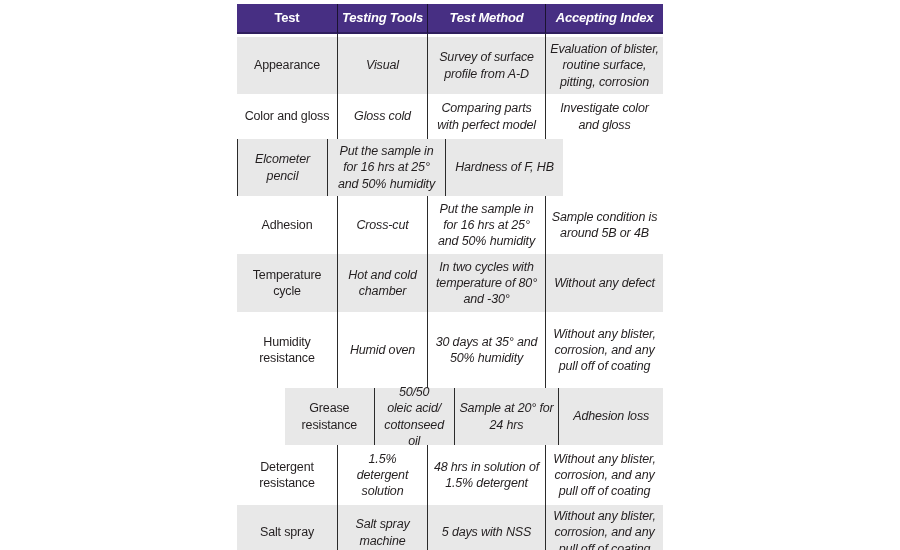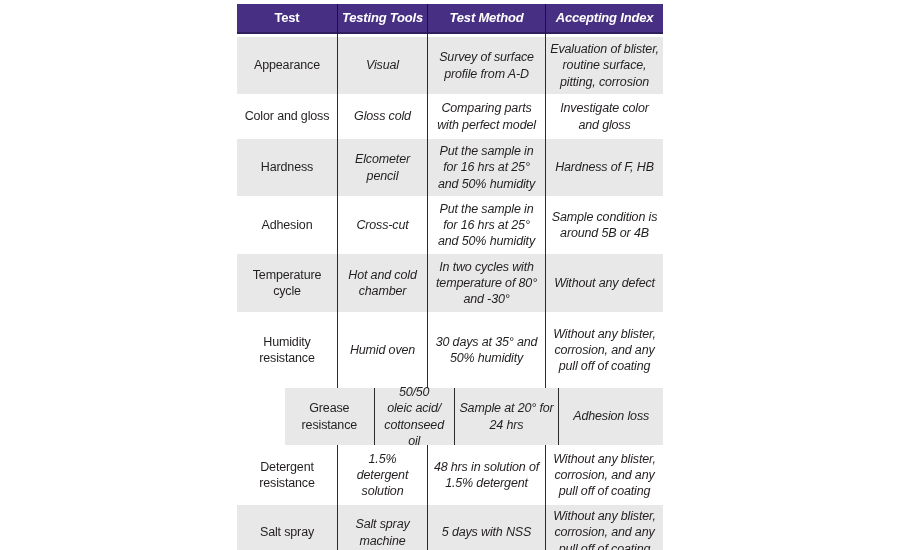--- a/index.html
+++ b/index.html
@@ -97,21 +97,20 @@
   <div class="row r2 plain">
     <div class="cell c1">Color and gloss</div>
     <div class="cell c2">Gloss cold</div>
     <div class="cell c4">Comparing parts
 with perfect model</div>
     <div class="cell c3">Investigate color
 and gloss</div>
   </div>
 
   <div class="row r3 alt">
-    <div class="cell c1">Hardness</div>
     <div class="cell c2">Elcometer
 pencil</div>
     <div class="cell c3">Put the sample in
 for 16 hrs at 25°
 and 50% humidity</div>
     <div class="cell c4">Hardness of F, HB</div>
   </div>
 
   <div class="row r4 plain">
     <div class="cell c1">Adhesion</div>

